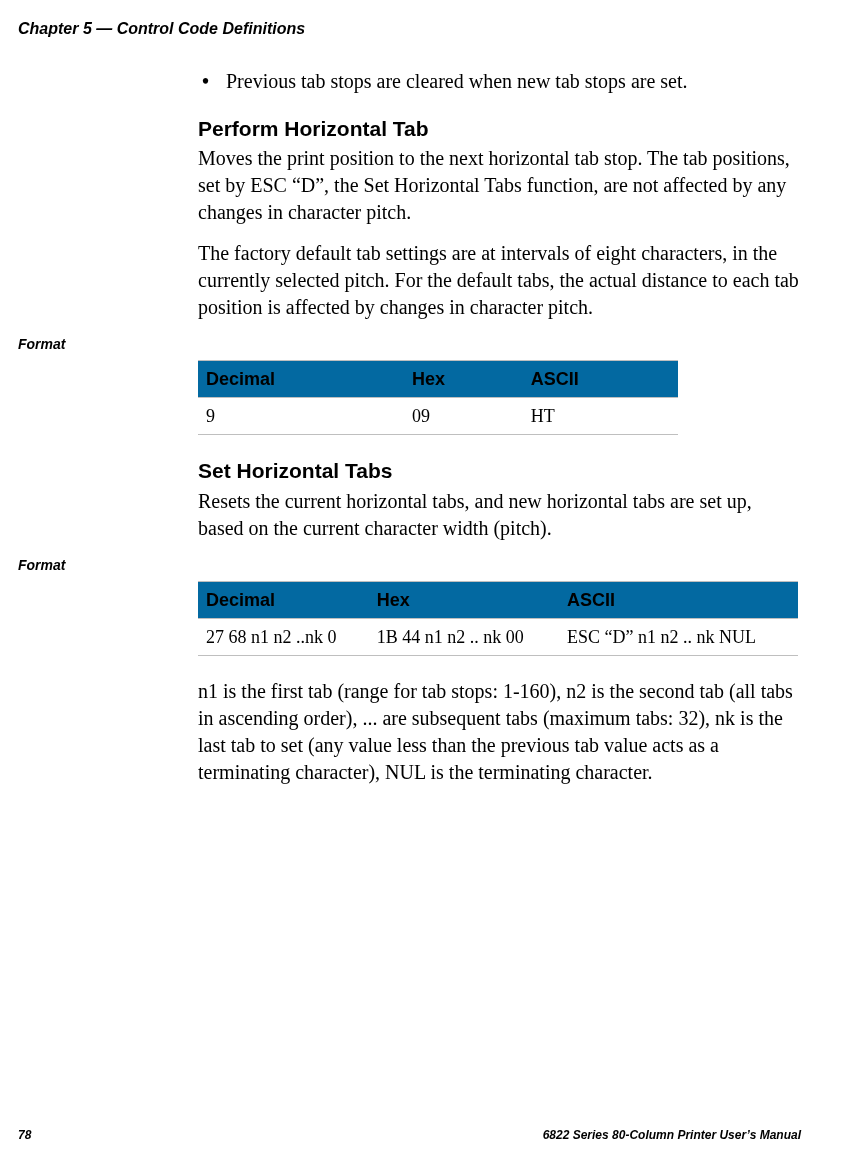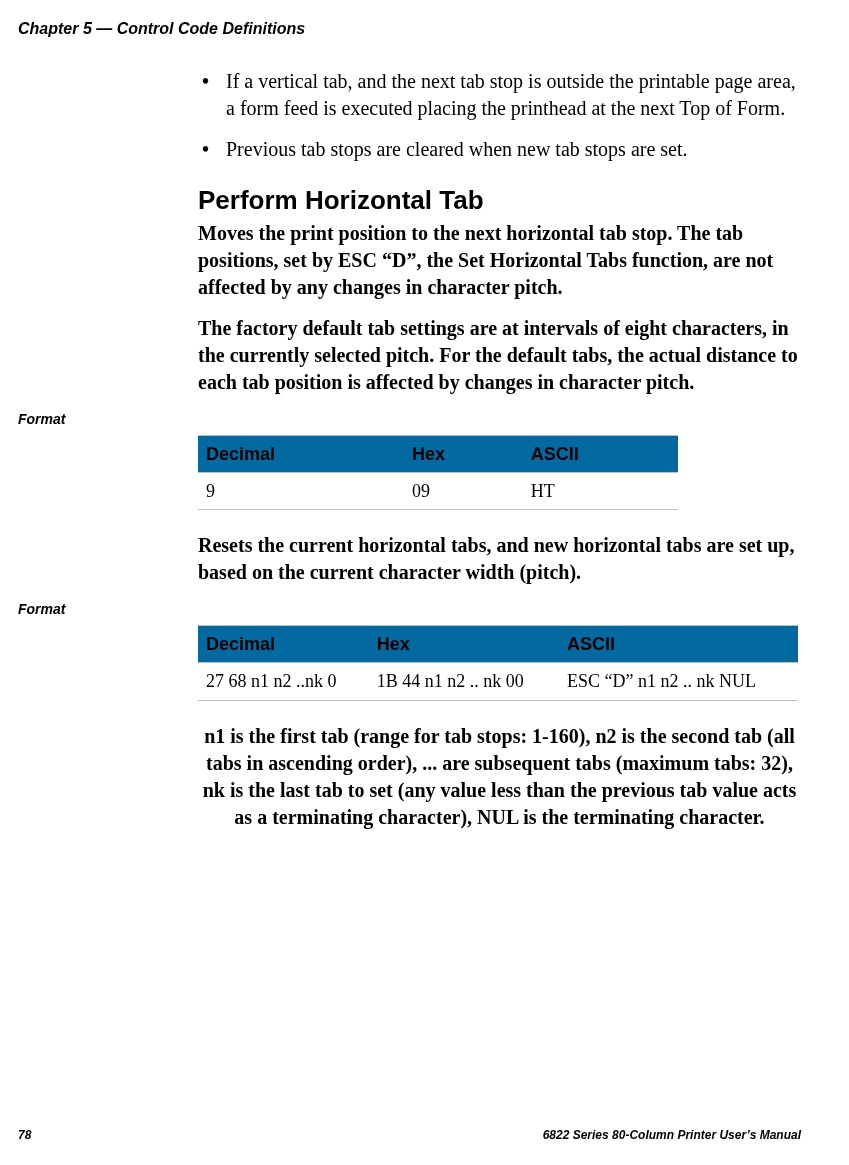--- a/index.html
+++ b/index.html
@@ -46,26 +46,25 @@
     content: "•";
     position: absolute;
     left: 4px;
     top: 0;
     font-size: 20px;
     font-weight: bold;
   }
   h2.section {
     font-family: "Trebuchet MS", Arial, sans-serif;
     font-weight: bold;
-    font-size: 26px;
+    font-size: 21px;
     margin: 20px 0 0 0;
   }
   p.body {
     margin: 2px 0 14px 0;
-    font-weight: bold;
   }
   .side-label {
     font-family: "Trebuchet MS", Arial, sans-serif;
     font-weight: bold;
     font-style: italic;
     font-size: 14px;
     margin: 14px 0 6px 0;
   }
   table.fmt {
     margin-left: 180px;
@@ -105,21 +104,20 @@
 </style>
 </head>
 <body>
 
 <div class="page">
 
   <div class="running-head">Chapter 5 — Control Code Definitions</div>
 
   <div class="content">
     <ul class="bullets">
-      <li>If a vertical tab, and the next tab stop is outside the printable page area, a form feed is executed placing the printhead at the next Top of Form.</li>
       <li>Previous tab stops are cleared when new tab stops are set.</li>
     </ul>
 
     <h2 class="section">Perform Horizontal Tab</h2>
     <p class="body">Moves the print position to the next horizontal tab stop. The tab positions, set by ESC “D”, the Set Horizontal Tabs function, are not affected by any changes in character pitch.</p>
     <p class="body">The factory default tab settings are at intervals of eight characters, in the currently selected pitch. For the default tabs, the actual distance to each tab position is affected by changes in character pitch.</p>
   </div>
 
   <div class="side-label">Format</div>
 
@@ -132,41 +130,42 @@
     </tr>
     <tr>
       <td>9</td>
       <td>09</td>
       <td>HT</td>
     </tr>
   </tbody>
     </table>
 
   <div class="content" style="margin-top:22px;">
+    <h2 class="section">Set Horizontal Tabs</h2>
     <p class="body">Resets the current horizontal tabs, and new horizontal tabs are set up, based on the current character width (pitch).</p>
   </div>
 
   <div class="side-label">Format</div>
 
   <table class="fmt wide">
     <tbody>
         <tr>
       <th>Decimal</th>
       <th>Hex</th>
       <th>ASCII</th>
     </tr>
     <tr>
       <td>27 68 n1 n2 ..nk 0</td>
       <td>1B 44 n1 n2 .. nk 00</td>
       <td>ESC “D” n1 n2 .. nk NUL</td>
     </tr>
   </tbody>
     </table>
 
-  <div class="content" style="margin-top:22px;text-align:center;">
+  <div class="content" style="margin-top:22px;">
     <p class="body">n1 is the first tab (range for tab stops: 1-160), n2 is the second tab (all tabs in ascending order), ... are subsequent tabs (maximum tabs: 32), nk is the last tab to set (any value less than the previous tab value acts as a terminating character), NUL is the terminating character.</p>
   </div>
 
   <div class="footer">
     <span>78</span>
     <span>6822 Series 80-Column Printer User’s Manual</span>
   </div>
 
 </div>
 

